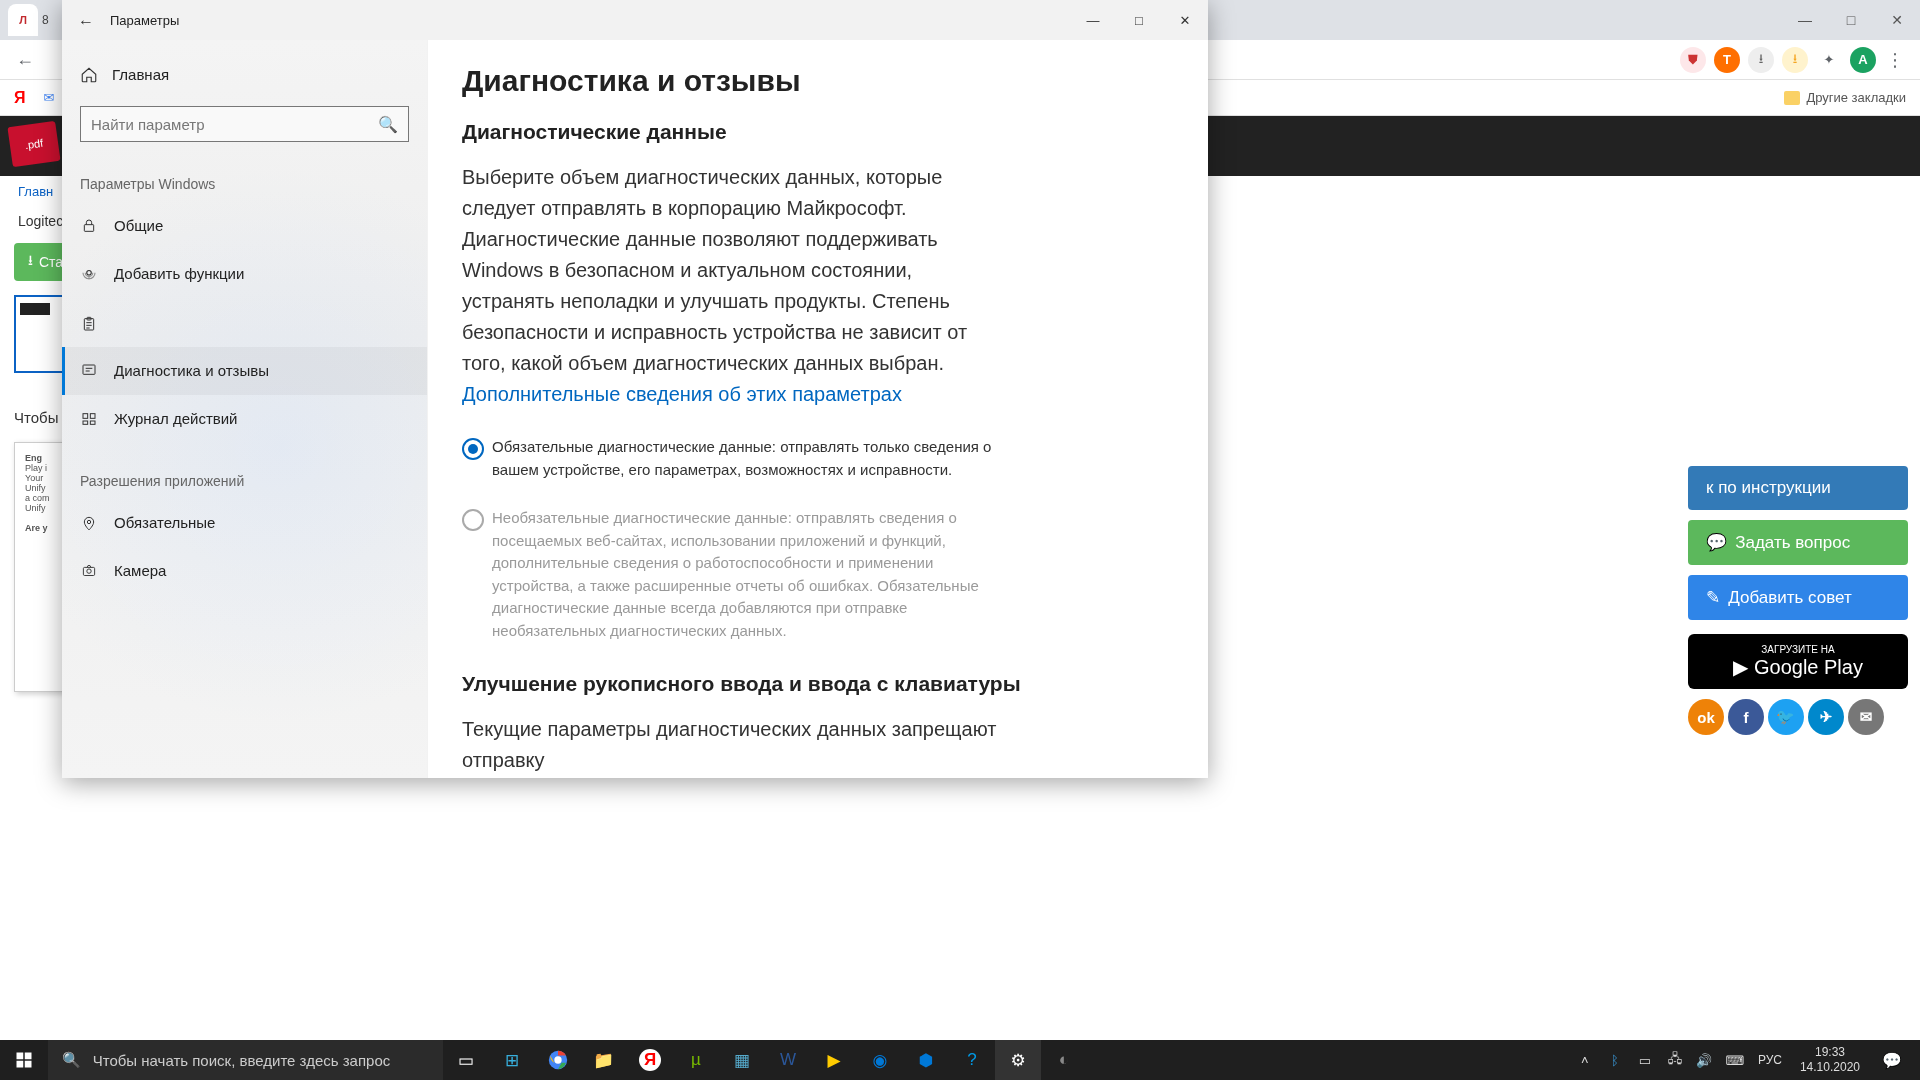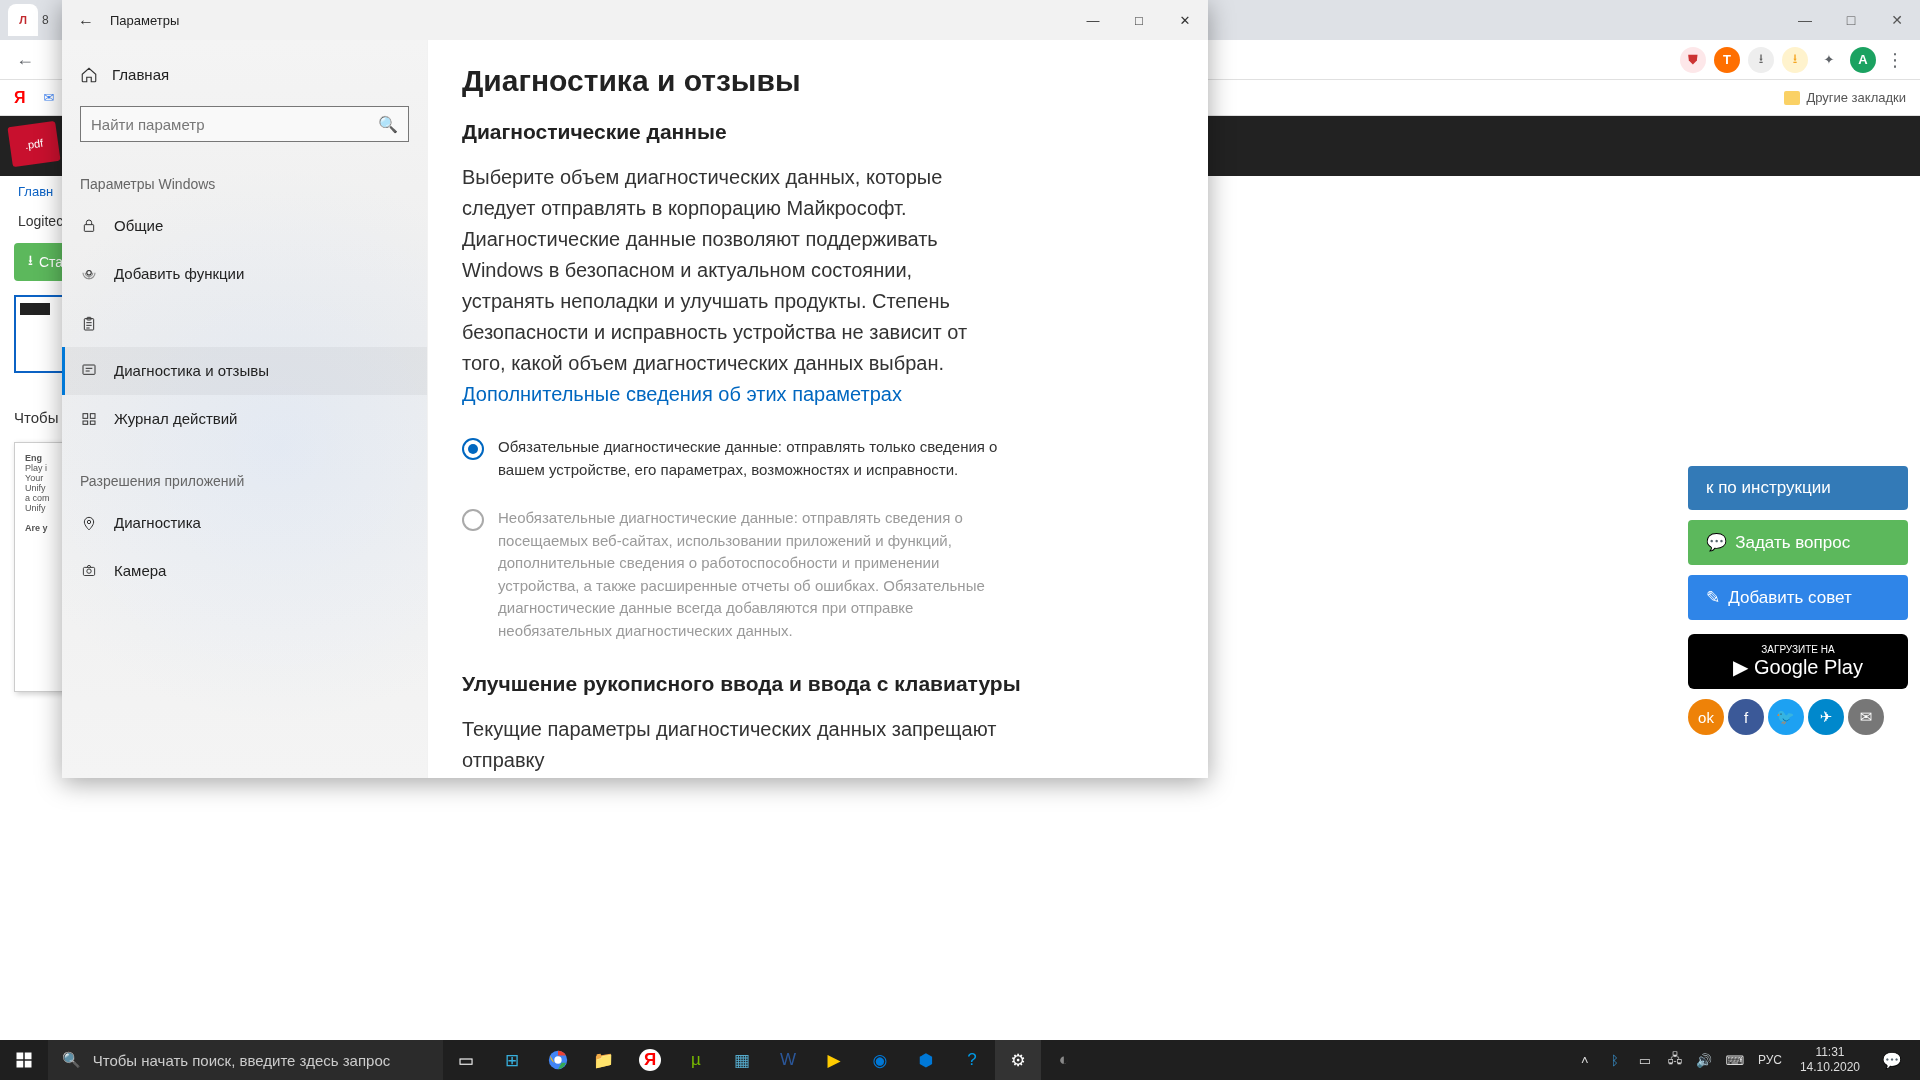--- a/index.html
+++ b/index.html
@@ -41,21 +41,21 @@
 
 .bg-right{position:absolute;right:12px;top:350px;width:220px}
 .bg-rbtn{display:flex;align-items:center;gap:8px;padding:12px 18px;border-radius:4px;color:#fff;font-size:17px;margin-bottom:10px}
 .bg-rbtn.blue1{background:#337ab7}
 .bg-rbtn.green1{background:#5cb85c}
 .bg-rbtn.blue2{background:#2f85e8}
 .bg-gplay{background:#000;color:#fff;padding:10px 20px;border-radius:6px;text-align:center;margin-top:14px}
 .bg-gplay .s1{font-size:10px}
 .bg-gplay .s2{font-size:20px;font-weight:500}
 .bg-social{display:flex;gap:4px;margin-top:10px}
-.bg-sc{width:36px;height:36px;border-radius:50%;display:flex;align-items:center;justify-content:center;color:#fff;font-size:15px;font-weight:normal}
+.bg-sc{width:36px;height:36px;border-radius:50%;display:flex;align-items:center;justify-content:center;color:#fff;font-size:15px;font-weight:bold}
 
 
 .settings-win{position:absolute;left:62px;top:0;width:1146px;height:778px;background:#fff;box-shadow:0 5px 24px rgba(0,0,0,.35);display:flex;flex-direction:column}
 .settings-titlebar{height:40px;display:flex;align-items:center;background:#f2f2f2}
 .settings-back{width:48px;height:40px;display:flex;align-items:center;justify-content:center;font-size:16px;color:#333}
 .settings-title{font-size:13px;color:#222}
 .settings-winbtns{margin-left:auto;display:flex}
 .settings-wbtn{width:46px;height:40px;display:flex;align-items:center;justify-content:center;color:#333;font-size:13px}
 .settings-body{flex:1;display:flex;overflow:hidden}
 
@@ -74,21 +74,21 @@
 .sb-ico{width:18px;flex-shrink:0;display:flex;align-items:center;justify-content:center;margin-top:2px}
 .sb-label{line-height:1.35}
 
 
 .mc{flex:1;padding:24px 34px;overflow-y:auto;border-left:1px solid rgba(0,0,0,.05)}
 .mc h1{font-size:30px;font-weight:600;color:#222;margin-bottom:22px}
 .mc h2{font-size:21px;font-weight:600;color:#222;margin:14px 0 18px}
 .mc p{font-size:20px;line-height:1.55;color:#333;max-width:540px}
 .mc a{color:#0067c0;text-decoration:none}
 .radio-group{margin:26px 0 30px}
-.radio-opt{display:flex;gap:14px;margin-bottom:26px;max-width:550px}
+.radio-opt{display:flex;gap:8px;margin-bottom:26px;max-width:550px}
 .radio{width:22px;height:22px;border:2px solid #0067c0;border-radius:50%;flex-shrink:0;position:relative;margin-top:2px}
 .radio.checked::after{content:"";position:absolute;inset:4px;background:#0067c0;border-radius:50%}
 .radio.disabled{border-color:#aaa}
 .radio-label{font-size:15px;line-height:1.5;color:#333}
 .radio-label.disabled{color:#9a9a9a}
 .warning{color:#c13515;font-size:15px;max-width:540px}
 
 
 .taskbar{position:absolute;left:0;right:0;bottom:0;height:40px;background:#1f1f1f;display:flex;align-items:center;color:#fff}
 .tb-start{width:48px;height:40px;display:flex;align-items:center;justify-content:center}
@@ -256,21 +256,21 @@
       </div>
 
       <div class="sb-sub" style="margin-top:16px">Разрешения приложений</div>
       <div class="sb-item">
         <span class="sb-ico">
             <svg width="16" height="18" viewBox="0 0 24 24" fill="none" stroke="#333" stroke-width="1.5">
               <path d="M12 21s-7-7-7-12a7 7 0 0 1 14 0c0 5-7 12-7 12z"></path>
               <circle cx="12" cy="9" r="2.5"></circle>
             </svg>
           </span>
-        <span class="sb-label">Диагностика</span>
+        <span class="sb-label">Обязательные</span>
       </div>
       <div class="sb-item">
         <span class="sb-ico">
             <svg width="18" height="15" viewBox="0 0 24 24" fill="none" stroke="#333" stroke-width="1.5">
               <rect x="3" y="7" width="18" height="13" rx="2"></rect>
               <circle cx="12" cy="13" r="3.5"></circle>
               <path d="M9 7l1.5-3h3L15 7"></path>
             </svg>
           </span>
         <span class="sb-label">Камера</span>
@@ -340,18 +340,18 @@
   </div>
   <div class="tb-tray">
     <div class="tb-tico">˄</div>
     <div class="tb-tico" style="color:#3a9bdc">ᛒ</div>
     <div class="tb-tico">▭</div>
     <div class="tb-tico">🖧</div>
     <div class="tb-tico">🔊</div>
     <div class="tb-tico">⌨</div>
     <div class="tb-lang">РУС</div>
     <div class="tb-clock">
-      <div>11:31</div>
+      <div>19:33</div>
       <div>14.10.2020</div>
     </div>
     <div class="tb-notif">💬</div>
   </div>
 </div>
 
 </body></html>

